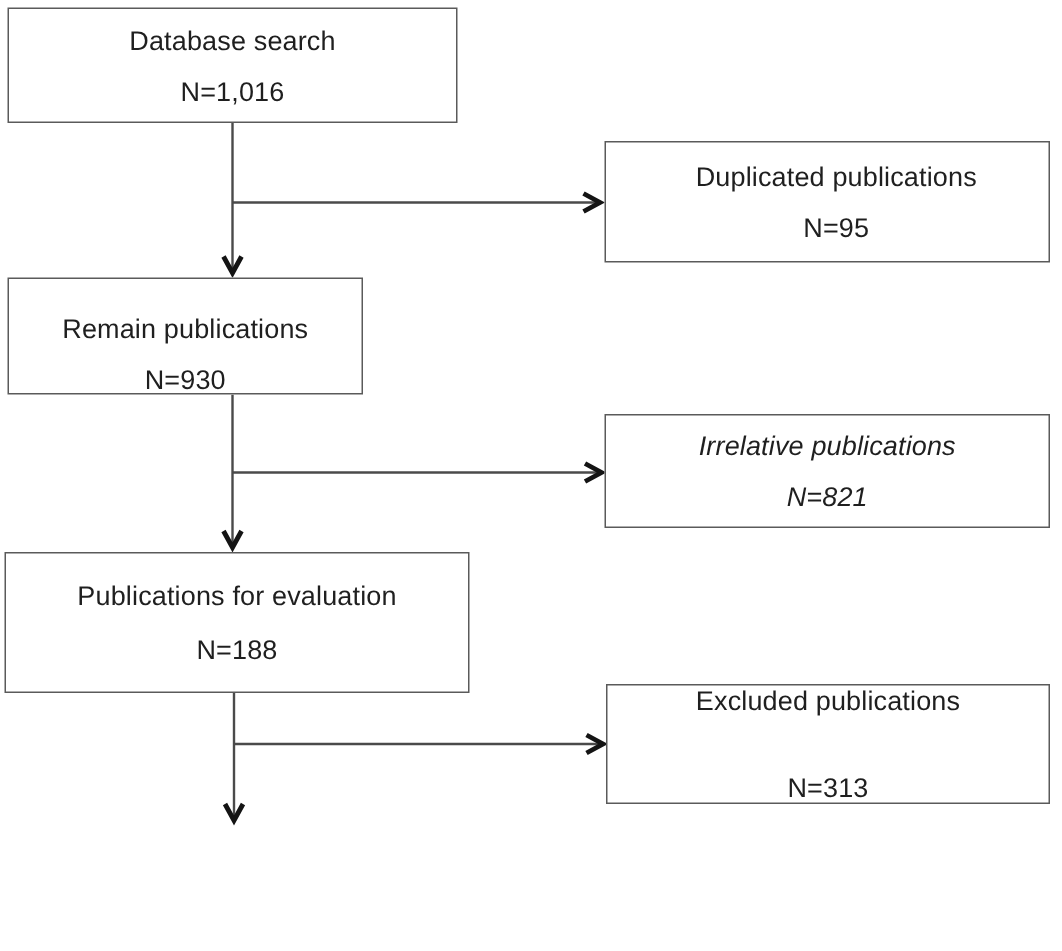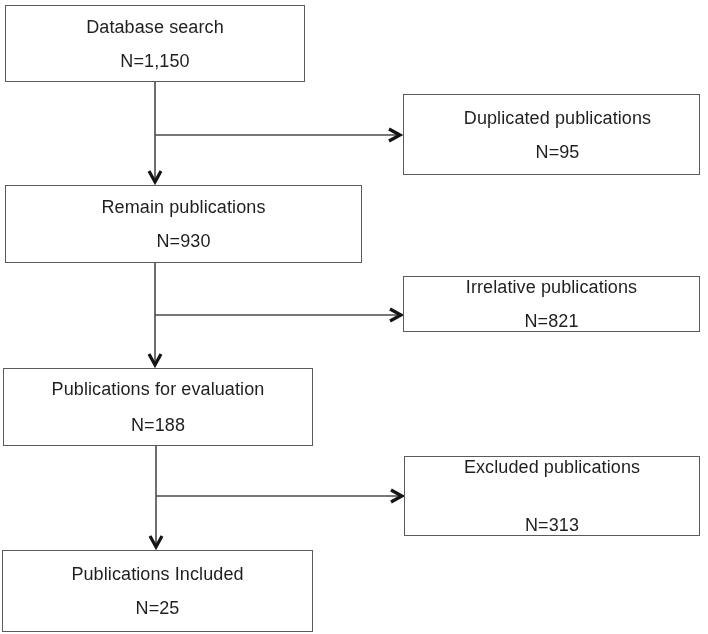--- a/index.html
+++ b/index.html
@@ -74,46 +74,42 @@
     <line x1="155" y1="82" x2="155" y2="182" marker-end="url(#arrow)"></line>
     <line x1="155" y1="135" x2="400" y2="135" marker-end="url(#arrow)"></line>
     <line x1="155" y1="263" x2="155" y2="365" marker-end="url(#arrow)"></line>
     <line x1="155" y1="315" x2="401" y2="315" marker-end="url(#arrow)"></line>
     <line x1="156" y1="446" x2="156" y2="547" marker-end="url(#arrow)"></line>
     <line x1="156" y1="496" x2="402" y2="496" marker-end="url(#arrow)"></line>
   </svg>
 
   <div class="box" style="left:5px; top:5px; width:300px; height:77px;">
     <span class="label">Database search</span>
-    <span class="count">N=1,150</span>
+    <span class="count">N=1,016</span>
   </div>
 
   <div class="box" style="left:403px; top:94px; width:297px; height:81px;padding-left:12px;">
     <span class="label">Duplicated publications</span>
     <span class="count">N=95</span>
   </div>
 
-  <div class="box" style="left:5px; top:185px; width:357px; height:78px;">
+  <div class="box" style="left:5px; top:185px; width:237px; height:78px;justify-content:flex-end;">
     <span class="label">Remain publications</span>
     <span class="count">N=930</span>
   </div>
 
-  <div class="box" style="left:403px; top:276px; width:297px; height:56px;">
+  <div class="box" style="left:403px; top:276px; width:297px; height:76px;font-style:italic;">
     <span class="label">Irrelative publications</span>
     <span class="count">N=821</span>
   </div>
 
-  <div class="box" style="left:3px; top:368px; width:310px; height:78px;gap:18px;">
+  <div class="box" style="left:3px; top:368px; width:310px; height:94px;gap:18px;">
     <span class="label">Publications for evaluation</span>
     <span class="count">N=188</span>
   </div>
 
   <div class="box" style="left:404px; top:456px; width:296px; height:80px;gap:40px;">
     <span class="label">Excluded publications</span>
     <span class="count">N=313</span>
   </div>
 
-  <div class="box" style="left:2px; top:550px; width:311px; height:82px;">
-    <span class="label">Publications Included</span>
-    <span class="count">N=25</span>
-  </div>
 
 </div>
 
 </body></html>

